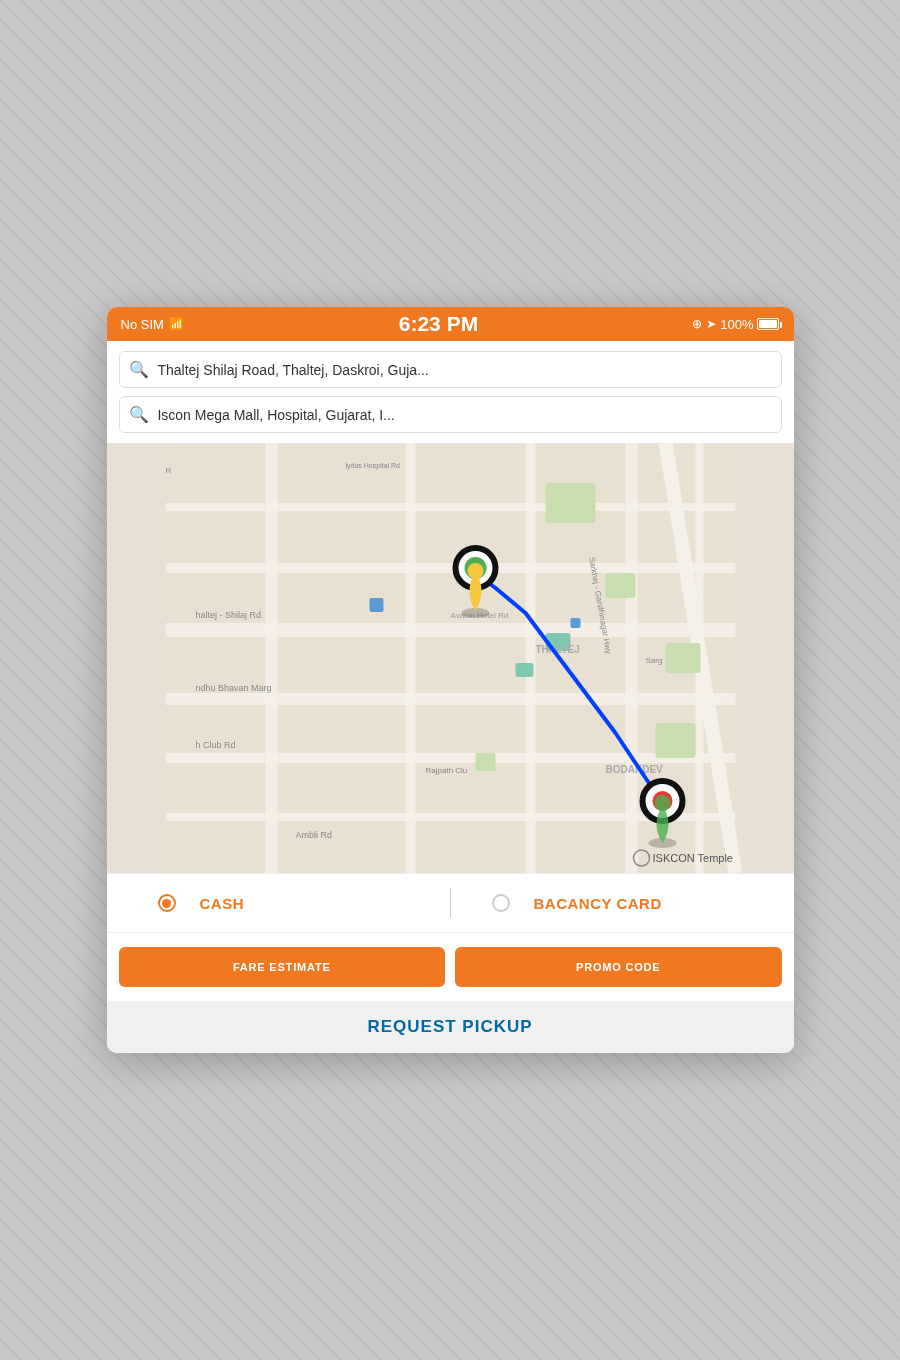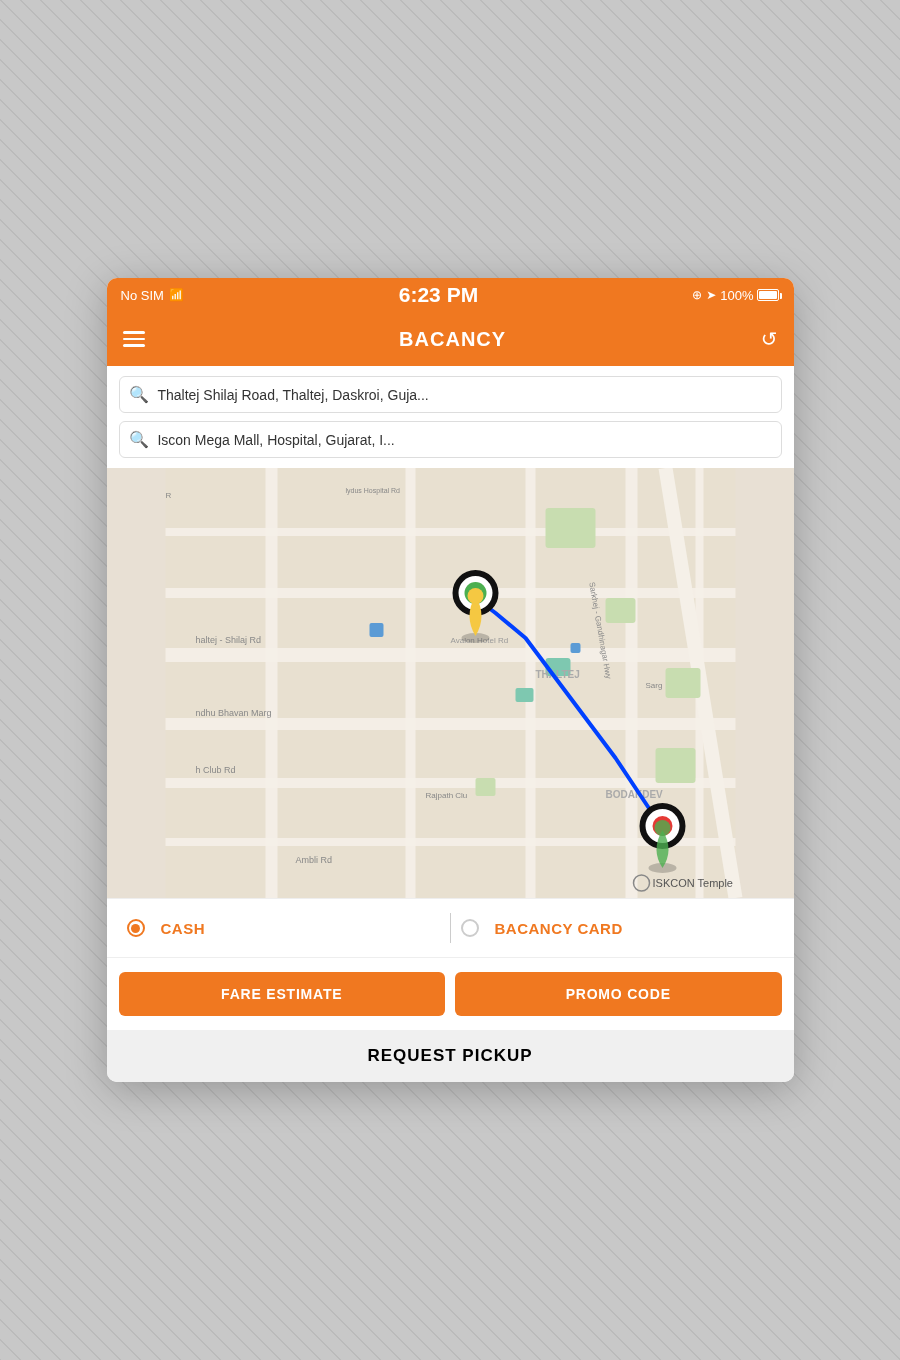--- a/index.html
+++ b/index.html
@@ -108,22 +108,23 @@
       align-items: center;
       padding: 14px 20px;
       border-top: 1px solid #eee;
       border-bottom: 1px solid #eee;
       gap: 0;
     }
     .payment-option {
       flex: 1;
       display: flex;
       align-items: center;
-      gap: 16px;
+      gap: 24px;
       cursor: pointer;
+      margin-left: 31px;
     }
     .radio-circle {
       width: 18px; height: 18px;
       border-radius: 50%;
       border: 2px solid #ccc;
       display: flex; align-items: center; justify-content: center;
     }
     .radio-circle.selected {
       border-color: #f07820;
     }
@@ -152,36 +153,36 @@
       padding: 14px 12px;
       gap: 10px;
     }
     .btn-orange {
       flex: 1;
       background: #f07820;
       color: #fff;
       border: none;
       border-radius: 6px;
       padding: 14px 8px;
-      font-size: 14px;
+      font-size: 11px;
       font-weight: 700;
       letter-spacing: 0.8px;
       cursor: pointer;
       text-align: center;
     }
     
     .request-section {
       background: #f0f0f0;
       padding: 16px;
       text-align: center;
     }
     .request-btn {
       font-size: 17px;
       font-weight: 700;
-      color: #000000;
+      color: #0369a1;
       letter-spacing: 1px;
       cursor: pointer;
       background: none;
       border: none;
       width: 100%;
     }
   </style>
 </head>
 <body>
 
@@ -198,29 +199,20 @@
       <span style="font-size:12px;">➤</span>
       <span>100%</span>
       <div class="battery-bar">
         <div class="battery-body">
           <div class="battery-fill"></div>
         </div>
       </div>
     </div>
   </div>
 
-  <div class="app-bar">
-    <div class="hamburger">
-      <span></span>
-        <span></span>
-        <span></span>
-    </div>
-    <span class="app-title">BACANCY</span>
-    <span class="refresh-icon">↺</span>
-  </div>
 
   <div class="search-section">
     <div class="search-box">
       <span class="search-icon-wrap">🔍</span>
       <span class="search-input-text">Thaltej Shilaj Road, Thaltej, Daskroi, Guja...</span>
     </div>
     <div class="search-box">
       <span class="search-icon-wrap">🔍</span>
       <span class="search-input-text">Iscon Mega Mall, Hospital, Gujarat, I...</span>
     </div>

